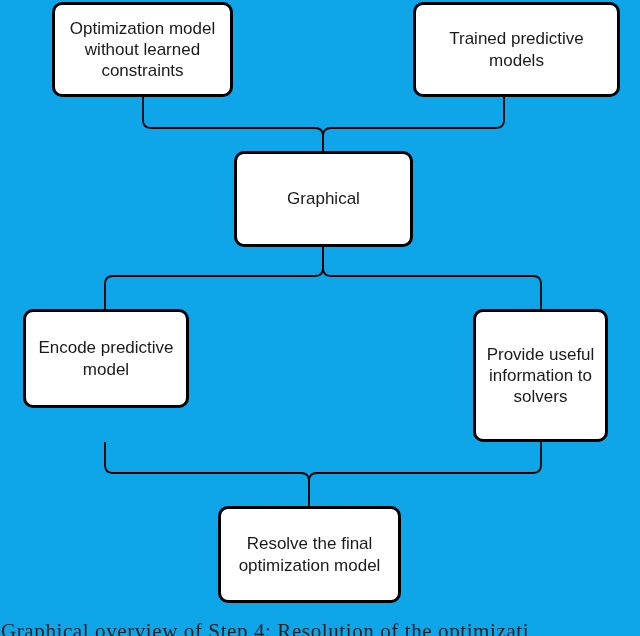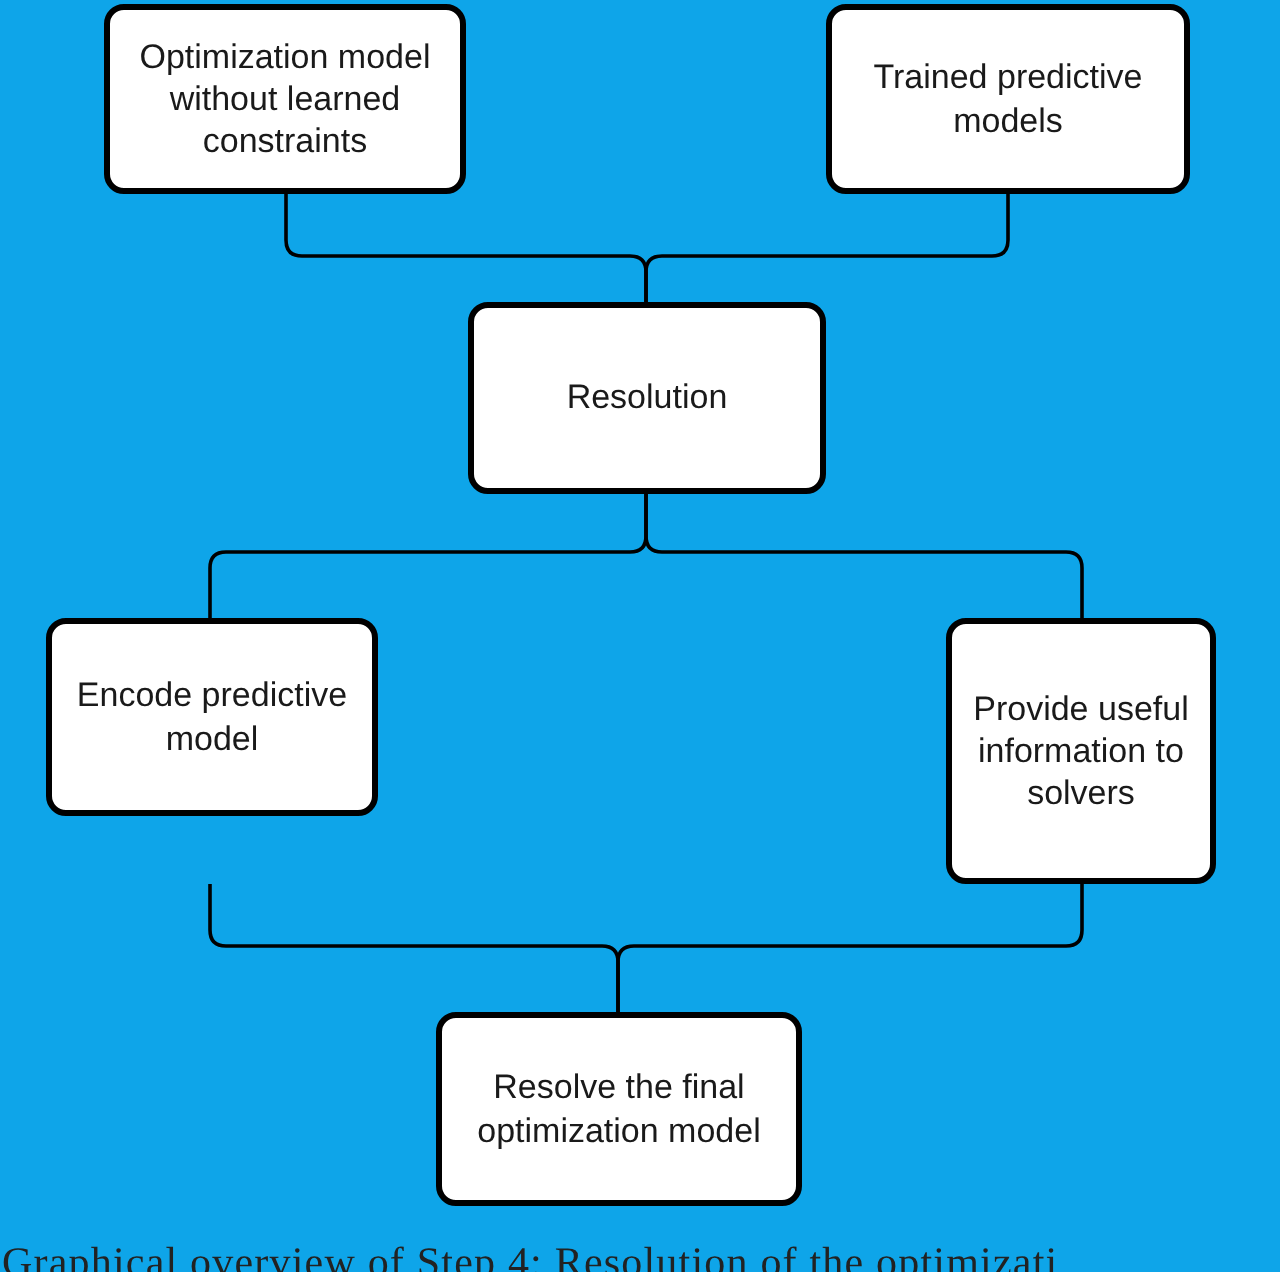--- a/index.html
+++ b/index.html
@@ -32,21 +32,21 @@
     align-items: center;
     justify-content: center;
     text-align: center;
     font-size: 17px;
     line-height: 1.25;
     color: #1a1a1a;
     white-space: pre-line;
     padding: 4px 8px;
   }
   .node-opt      { left: 52px;  top: 2px;   width: 181px; height: 95px; }
-  .node-trained  { left: 413px; top: 2px;   width: 182px; height: 95px; border-radius: 10px; }
+  .node-trained  { left: 413px; top: 2px;   width: 207px; height: 95px; border-radius: 10px; }
   .node-embed    { left: 234px; top: 151px; width: 179px; height: 96px; }
   .node-encode   { left: 23px;  top: 309px; width: 166px; height: 99px; }
   .node-provide  { left: 473px; top: 309px; width: 135px; height: 133px; }
   .node-resolve  { left: 218px; top: 506px; width: 183px; height: 97px; }
   .caption {
     position: absolute;
     left: 1px;
     top: 621px;
     width: 660px;
     font-family: "Liberation Serif", serif;
@@ -77,21 +77,21 @@
 without learned
 constraints</span>
   </div>
 
   <div class="node node-trained">
     <span>Trained predictive
 models</span>
   </div>
 
   <div class="node node-embed">
-    <span>Resolution</span>
+    <span>Graphical</span>
   </div>
 
   <div class="node node-encode">
     <span>Encode predictive
 model</span>
   </div>
 
   <div class="node node-provide">
     <span>Provide useful
 information to

